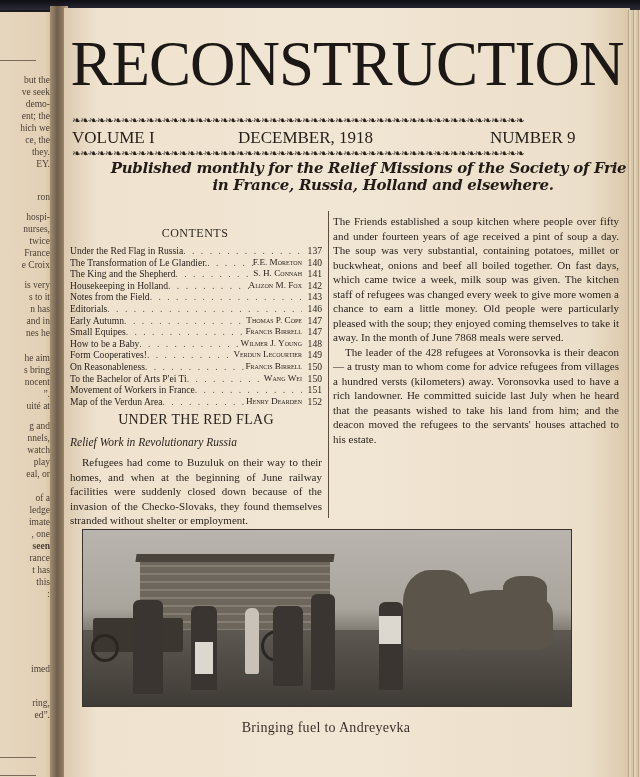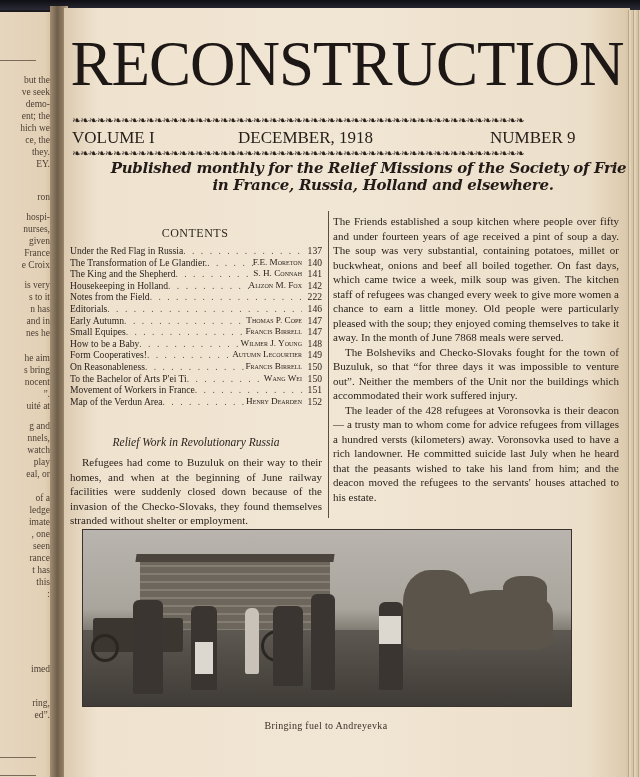--- a/index.html
+++ b/index.html
@@ -42,42 +42,42 @@
     font-family:"DejaVu Serif", serif; letter-spacing:-0.3px; }
   .col-rule { position:absolute; left:264px; top:203px; width:1px; height:307px; background:#5c4d40; }
   .contents-title { position:absolute; left:6px; top:218px; width:250px; text-align:center; font-size:12px; color:#2e2620; letter-spacing:0.5px; }
   .toc { position:absolute; left:6px; top:237px; width:252px; }
   .toc-row { display:flex; font-size:9.6px; line-height:11.6px; color:#2c241e; white-space:nowrap; }
   .toc-title { flex:0 0 auto; }
   .toc-dots { flex:1 1 auto; overflow:hidden; color:#5b4d42; letter-spacing:2px; }
   .toc-author { flex:0 0 auto; font-variant:small-caps; font-size:9.2px; margin-right:2px; }
   .toc-page { flex:0 0 18px; text-align:right; }
   .section-head { position:absolute; left:6px; top:404px; width:252px; text-align:center; font-size:14px; color:#2a221d; letter-spacing:0.3px; }
-  .section-sub { position:absolute; left:6px; top:428px; width:252px; text-align:center; font-style:italic; font-size:11.5px; color:#2a221d; }
+  .section-sub { position:absolute; left:6px; top:428px; width:252px; text-align:left; font-style:italic; font-size:11.5px; color:#2a221d; }
   .body-text { font-size:11px; line-height:14.5px; color:#2c241e; text-align:justify; }
   .lead-para { position:absolute; left:6px; top:447px; width:252px; text-indent:12px; }
   .right-col { position:absolute; left:269px; top:206px; width:286px; }
   .right-col p { margin:0; text-indent:0; }
   .right-col p + p { text-indent:12px; }
   .photo {
     position:absolute; left:18px; top:521px; width:488px; height:176px;
     border:1px solid #3a332d; overflow:hidden;
     background:linear-gradient(#b9b4ad 0%,#a9a49c 45%,#6f6a62 62%,#4d4943 100%);
   }
   .photo .house { position:absolute; left:57px; top:29px; width:190px; height:70px;
     background:repeating-linear-gradient(#6d665d 0 6px,#857d72 6px 8px); }
   .photo .roof { position:absolute; left:53px; top:24px; width:198px; height:8px; background:#4a443d; transform:skewX(-8deg); }
   .photo .ground { position:absolute; left:0; top:100px; width:488px; height:76px;
     background:linear-gradient(#5d5851,#3f3b36); }
   .photo .cart { position:absolute; left:10px; top:88px; width:90px; height:34px; background:#3b3630; border-radius:3px; }
   .photo .wheel { position:absolute; width:22px; height:22px; border-radius:50%; border:3px solid #2a2622; }
   .photo .person { position:absolute; background:#3a3530; border-radius:6px 6px 2px 2px; }
   .photo .apron { position:absolute; background:#dcd7cf; }
   .photo .camel { position:absolute; background:#5b544b; border-radius:40% 40% 20% 20%; }
-  .caption { position:absolute; left:18px; top:712px; width:488px; text-align:center; font-size:10px; color:#3a3029; letter-spacing:0.3px; }
+  .caption { position:absolute; left:18px; top:712px; width:488px; text-align:center; font-size:14px; color:#3a3029; letter-spacing:0.3px; }
 </style>
 </head>
 <body>
 
 <div class="top-bar"></div>
 
 <div class="left-page" id="left-page">
   <div class="rule" style="top:48px"></div>
   <div class="rule" style="top:745px"></div>
   <div class="rule" style="top:763px"></div>
@@ -85,21 +85,21 @@
     <div class="left-line" style="top: 74px;">ve seek</div>
     <div class="left-line" style="top: 86px;">demo-</div>
     <div class="left-line" style="top: 98px;">ent; the</div>
     <div class="left-line" style="top: 110px;">hich we</div>
     <div class="left-line" style="top: 122px;">ce, the</div>
     <div class="left-line" style="top: 134px;">they.</div>
     <div class="left-line" style="top: 146px;">EY.</div>
     <div class="left-line" style="top: 179px;">ron</div>
     <div class="left-line" style="top: 199px;">hospi-</div>
     <div class="left-line" style="top: 211px;">nurses,</div>
-    <div class="left-line" style="top: 223px;">given</div>
+    <div class="left-line" style="top: 223px;">twice</div>
     <div class="left-line" style="top: 235px;">France</div>
     <div class="left-line" style="top: 247px;">e Croix</div>
     <div class="left-line" style="top: 267px;">is very</div>
     <div class="left-line" style="top: 279px;">s to it</div>
     <div class="left-line" style="top: 291px;">n has</div>
     <div class="left-line" style="top: 303px;">and in</div>
     <div class="left-line" style="top: 315px;">nes he</div>
     <div class="left-line" style="top: 340px;">he aim</div>
     <div class="left-line" style="top: 352px; padding-left: 27px;">s bring</div>
     <div class="left-line" style="top: 364px;">nocent</div>
@@ -107,21 +107,21 @@
     <div class="left-line" style="top: 388px;">uité at</div>
     <div class="left-line" style="top: 408px;">g and</div>
     <div class="left-line" style="top: 420px;">nnels,</div>
     <div class="left-line" style="top: 432px;">watch</div>
     <div class="left-line" style="top: 444px;">play</div>
     <div class="left-line" style="top: 456px;">eal, or</div>
     <div class="left-line" style="top: 480px;">of a</div>
     <div class="left-line" style="top: 492px; margin-left: 42px;">ledge</div>
     <div class="left-line" style="top: 504px;">imate</div>
     <div class="left-line" style="top: 516px;">, one</div>
-    <div class="left-line" style="top: 528px;">seen</div>
+    <div class="left-line" style="top: 528px; font-weight: bold;">seen</div>
     <div class="left-line" style="top: 540px;">rance</div>
     <div class="left-line" style="top: 552px;">t has</div>
     <div class="left-line" style="top: 564px;">this</div>
     <div class="left-line" style="top: 576px;">:</div>
     <div class="left-line" style="top: 651px;">imed</div>
     <div class="left-line" style="top: 685px;">ring,</div>
     <div class="left-line" style="top: 697px; margin-left: 40px;">ed”.</div>
   </div>
 <div class="gutter"></div>
 
@@ -164,21 +164,21 @@
       <div class="toc-row">
         <span class="toc-title">Housekeeping in Holland</span>
         <span class="toc-dots">. . . . . . . . . . . . . . . . . . . . . . . . . . . . . .</span>
         <span class="toc-author">Alizon M. Fox</span>
         <span class="toc-page">142</span>
       </div>
       <div class="toc-row">
         <span class="toc-title">Notes from the Field</span>
         <span class="toc-dots">. . . . . . . . . . . . . . . . . . . . . . . . . . . . . .</span>
         <span class="toc-author"></span>
-        <span class="toc-page">222</span>
+        <span class="toc-page">143</span>
       </div>
       <div class="toc-row">
         <span class="toc-title">Editorials</span>
         <span class="toc-dots">. . . . . . . . . . . . . . . . . . . . . . . . . . . . . .</span>
         <span class="toc-author"></span>
         <span class="toc-page">146</span>
       </div>
       <div class="toc-row">
         <span class="toc-title">Early Autumn</span>
         <span class="toc-dots">. . . . . . . . . . . . . . . . . . . . . . . . . . . . . .</span>
@@ -193,21 +193,21 @@
       </div>
       <div class="toc-row">
         <span class="toc-title">How to be a Baby</span>
         <span class="toc-dots">. . . . . . . . . . . . . . . . . . . . . . . . . . . . . .</span>
         <span class="toc-author">Wilmer J. Young</span>
         <span class="toc-page">148</span>
       </div>
       <div class="toc-row">
         <span class="toc-title">Form Cooperatives!</span>
         <span class="toc-dots">. . . . . . . . . . . . . . . . . . . . . . . . . . . . . .</span>
-        <span class="toc-author">Autumn Lecourtier</span>
+        <span class="toc-author">Verdun Lecourtier</span>
         <span class="toc-page">149</span>
       </div>
       <div class="toc-row">
         <span class="toc-title">On Reasonableness</span>
         <span class="toc-dots">. . . . . . . . . . . . . . . . . . . . . . . . . . . . . .</span>
         <span class="toc-author">Francis Birrell</span>
         <span class="toc-page">150</span>
       </div>
       <div class="toc-row">
         <span class="toc-title">To the Bachelor of Arts P'ei Ti</span>
@@ -222,28 +222,28 @@
         <span class="toc-page">151</span>
       </div>
       <div class="toc-row">
         <span class="toc-title">Map of the Verdun Area</span>
         <span class="toc-dots">. . . . . . . . . . . . . . . . . . . . . . . . . . . . . .</span>
         <span class="toc-author">Henry Dearden</span>
         <span class="toc-page">152</span>
       </div>
     </div>
 
+  <div class="section-head">UNDER THE RED FLAG</div>
   <div class="section-sub">Relief Work in Revolutionary Russia</div>
   <div class="body-text lead-para">Refugees had come to Buzuluk on their way to their homes, and when at the beginning of June railway facilities were suddenly closed down because of the invasion of the Checko-Slovaks, they found themselves stranded without shelter or employment.</div>
 
   <div class="col-rule"></div>
 
   <div class="right-col body-text">
     <p>The Friends established a soup kitchen where people over fifty and under fourteen years of age received a pint of soup a day. The soup was very substantial, containing potatoes, millet or buckwheat, onions and beef all boiled together. On fast days, which came twice a week, milk soup was given. The kitchen staff of refugees was changed every week to give more women a chance to earn a little money. Old people were particularly pleased with the soup; they enjoyed coming themselves to take it away. In the month of June 7868 meals were served.</p>
-    <p>The Bolsheviks and Checko-Slovaks fought for the town of Buzuluk, so that “for three days it was impossible to venture out”. Neither the members of the Unit nor the buildings which accommodated their work suffered injury.</p>
     <p>The leader of the 428 refugees at Voronsovka is their deacon — a trusty man to whom come for advice refugees from villages a hundred versts (kilometers) away. Voronsovka used to have a rich landowner. He committed suicide last July when he heard that the peasants wished to take his land from him; and the deacon moved the refugees to the servants' houses attached to his estate.</p>
   </div>
 
   <div class="photo">
     <div class="house"></div>
     <div class="roof"></div>
     <div class="ground"></div>
     <div class="cart"></div>
     <div class="wheel" style="left:8px;top:104px"></div>
     <div class="wheel" style="left:178px;top:100px;width:26px;height:26px"></div>

